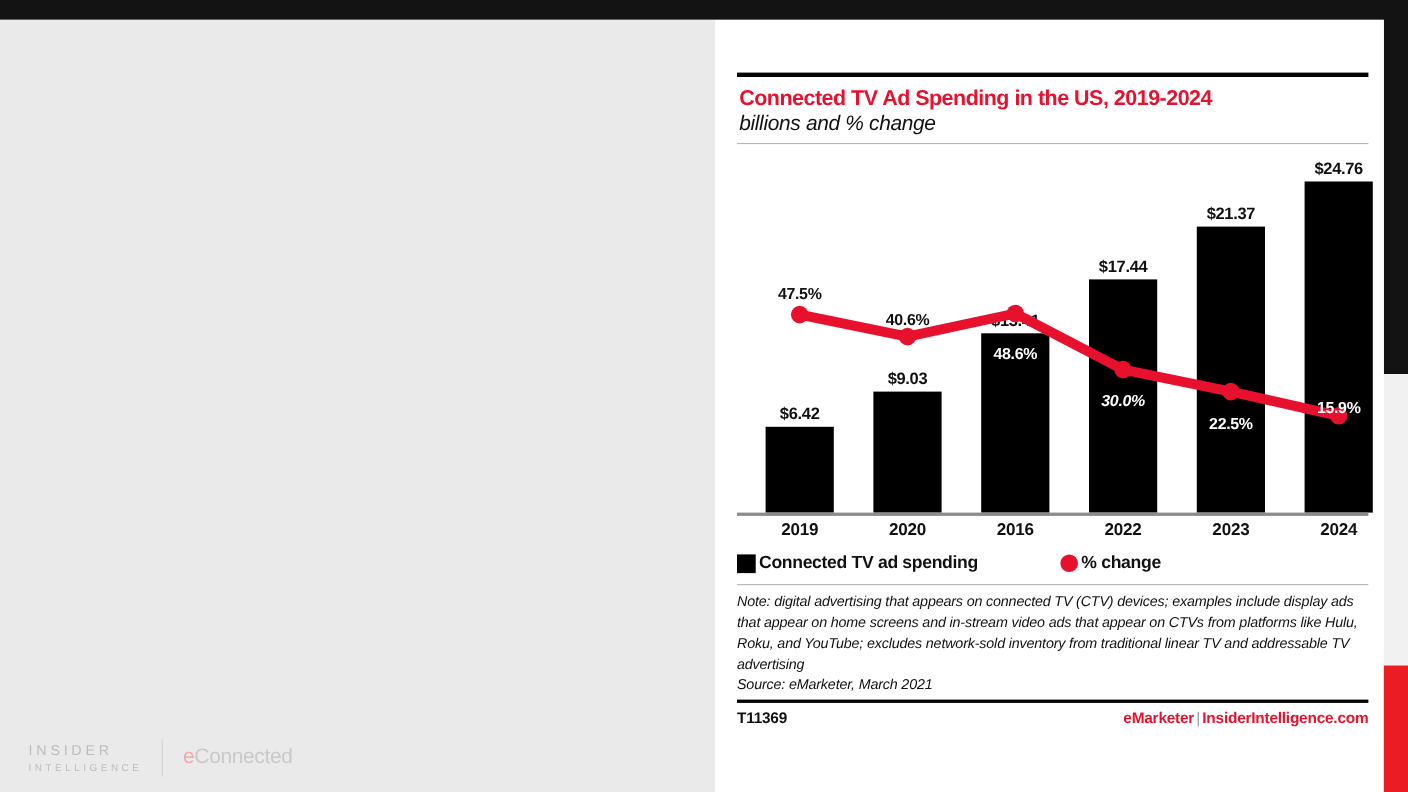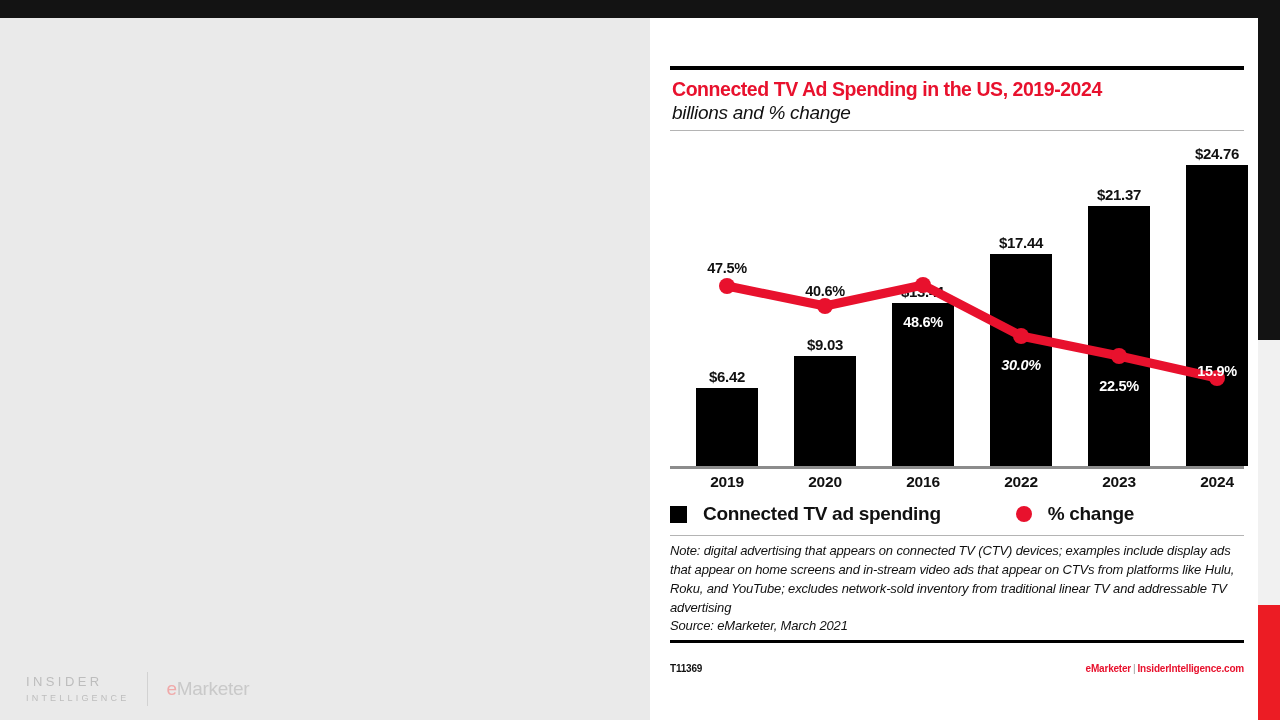--- a/index.html
+++ b/index.html
@@ -176,22 +176,22 @@
   
   .legend {
     display: flex;
     align-items: center;
     margin-top: 6px;
     padding-bottom: 10px;
   }
   .legend-item {
     display: flex;
     align-items: center;
-    gap: 16px;
-    font-size: 19px;
+    gap: 3px;
+    font-size: 16px;
     font-weight: bold;
     color: #111111;
     letter-spacing: -0.3px;
   }
   .legend-item.second { margin-left: 75px; }
   .swatch-square {
     width: 17px; height: 17px;
     background: #000000;
   }
   .swatch-circle {
@@ -206,22 +206,22 @@
     font-style: italic;
     line-height: 1.45;
     color: #111111;
     padding: 6px 0 4px 0;
     letter-spacing: -0.15px;
   }
   .footer-row {
     display: flex;
     justify-content: space-between;
     align-items: center;
-    padding-top: 20px;
-    font-size: 10px;
+    padding-top: 5px;
+    font-size: 14px;
     font-weight: bold;
   }
   .footer-left { color: #111111; letter-spacing: -0.2px; }
   .footer-right { color: #e8112d; letter-spacing: -0.2px; }
   .footer-right .sep { color: #9a9a9a; font-weight: normal; padding: 0 2px; }
 </style>
 </head>
 <body>
 
 <div class="top-bar"></div>
@@ -230,21 +230,21 @@
 <div class="edge-strip edge-red"></div>
 
 <div class="left-panel">
 
   <div class="brand-lockup">
     <div class="brand-insider">
       <span class="l1">INSIDER</span>
       <span class="l2">INTELLIGENCE</span>
     </div>
     <div class="brand-divider"></div>
-    <div class="brand-emarketer"><span class="e">e</span><span>Marketer</span></div>
+    <div class="brand-emarketer"><span class="e">e</span><span>Connected</span></div>
   </div>
 </div>
 
 <div class="chart-card">
   <div class="card-inner">
 
     <div class="rule-thick"></div>
     <div class="chart-title">Connected TV Ad Spending in the US, 2019-2024</div>
     <div class="chart-subtitle">billions and % change</div>
     <div class="rule-thin"></div>

